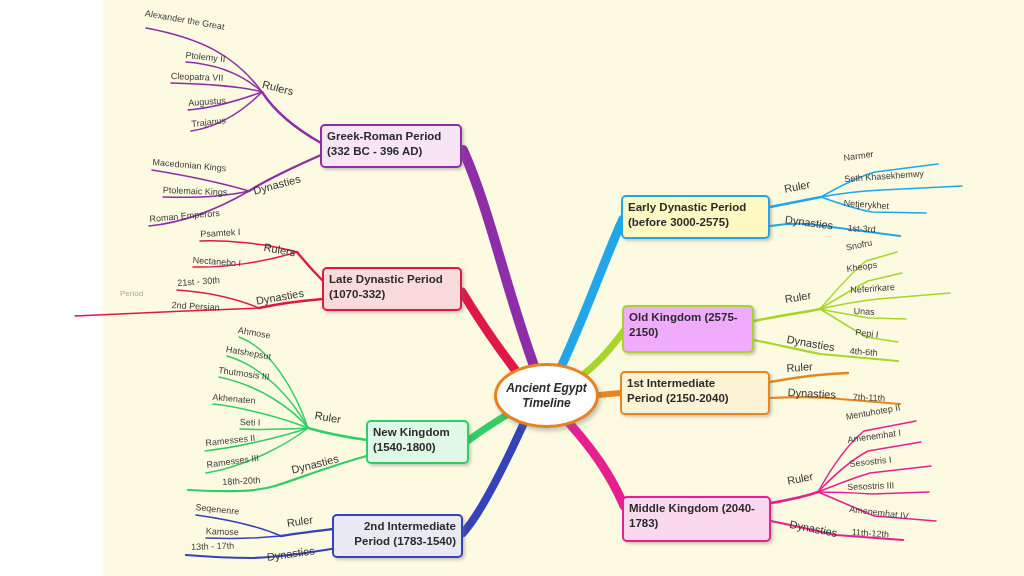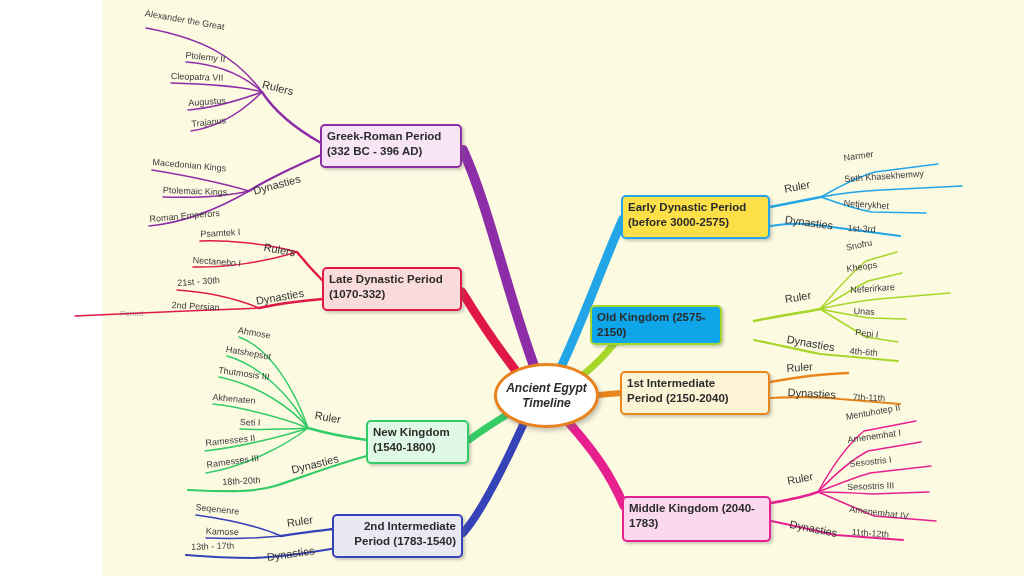--- a/index.html
+++ b/index.html
@@ -130,21 +130,21 @@
 <div class="lbl" style="left:153px;top:157px;transform:rotate(5deg)">Macedonian Kings</div>
 <div class="lbl" style="left:163px;top:185px;transform:rotate(2deg)">Ptolemaic Kings</div>
 <div class="lbl" style="left:149px;top:214px;transform:rotate(-5deg)">Roman Emperors</div>
 <div class="lbl sub" style="left:252px;top:185px;transform:rotate(-15deg)">Dynasties</div>
 
 <div class="lbl" style="left:200px;top:229px;transform:rotate(-3deg)">Psamtek I</div>
 <div class="lbl" style="left:193px;top:255px;transform:rotate(4deg)">Nectanebo I</div>
 <div class="lbl sub" style="left:265px;top:241px;transform:rotate(10deg)">Rulers</div>
 <div class="lbl" style="left:177px;top:278px;transform:rotate(-4deg)">21st - 30th</div>
 <div class="lbl" style="left:172px;top:300px;transform:rotate(3deg)">2nd Persian</div>
-<div class="lbl faint" style="left:120px;top:309px">Period</div>
+<div class="lbl faint" style="left:120px;top:289px">Period</div>
 <div class="lbl sub" style="left:255px;top:295px;transform:rotate(-10deg)">Dynasties</div>
 
 <div class="lbl" style="left:239px;top:325px;transform:rotate(10deg)">Ahmose</div>
 <div class="lbl" style="left:227px;top:344px;transform:rotate(10deg)">Hatshepsut</div>
 <div class="lbl" style="left:219px;top:365px;transform:rotate(8deg)">Thutmosis III</div>
 <div class="lbl" style="left:213px;top:392px;transform:rotate(5deg)">Akhenaten</div>
 <div class="lbl" style="left:240px;top:417px;transform:rotate(2deg)">Seti I</div>
 <div class="lbl" style="left:205px;top:438px;transform:rotate(-6deg)">Ramesses II</div>
 <div class="lbl" style="left:206px;top:460px;transform:rotate(-8deg)">Ramesses III</div>
 <div class="lbl sub" style="left:316px;top:409px;transform:rotate(10deg)">Ruler</div>
@@ -191,24 +191,24 @@
 
 <div class="node" style="left: 322px; top: 267px; width: 140px; height: 44px; border-color: rgb(224, 24, 72); background: rgb(250, 219, 219);">Late Dynastic Period
 (1070-332)</div>
 
 <div class="node" style="left: 366px; top: 420px; width: 103px; height: 44px; border-color: rgb(51, 204, 102); background: rgb(223, 249, 230);">New Kingdom
 (1540-1800)</div>
 
 <div class="node" style="left: 332px; top: 514px; width: 131px; height: 44px; border-color: rgb(54, 66, 184); background: rgb(233, 233, 243); text-align: right;">2nd Intermediate
 Period (1783-1540)</div>
 
-<div class="node" style="left: 621px; top: 195px; width: 149px; height: 44px; border-color: rgb(34, 166, 232); background: #fde047;">Early Dynastic Period
+<div class="node" style="left: 621px; top: 195px; width: 149px; height: 44px; border-color: rgb(34, 166, 232); background: #fef9c3;">Early Dynastic Period
 (before 3000-2575)</div>
 
-<div class="node" style="left: 590px; top: 305px; width: 132px; height: 40px; border-color: rgb(166, 214, 41); background: #0ea5e9;">Old Kingdom (2575-
+<div class="node" style="left: 622px; top: 305px; width: 132px; height: 48px; border-color: rgb(166, 214, 41); background: #f0abfc;">Old Kingdom (2575-
 2150)</div>
 
 <div class="node" style="left: 620px; top: 371px; width: 150px; height: 44px; border-color: rgb(232, 134, 30); background: rgb(252, 243, 212);">1st Intermediate
 Period (2150-2040)</div>
 
 <div class="node" style="left: 622px; top: 496px; width: 149px; height: 46px; border-color: rgb(230, 33, 143); background: rgb(250, 217, 238);">Middle Kingdom (2040-
 1783)</div>
 
 <div class="central" style="border-color: rgb(232, 130, 30); font-style: italic;">Ancient Egypt
 Timeline</div>

